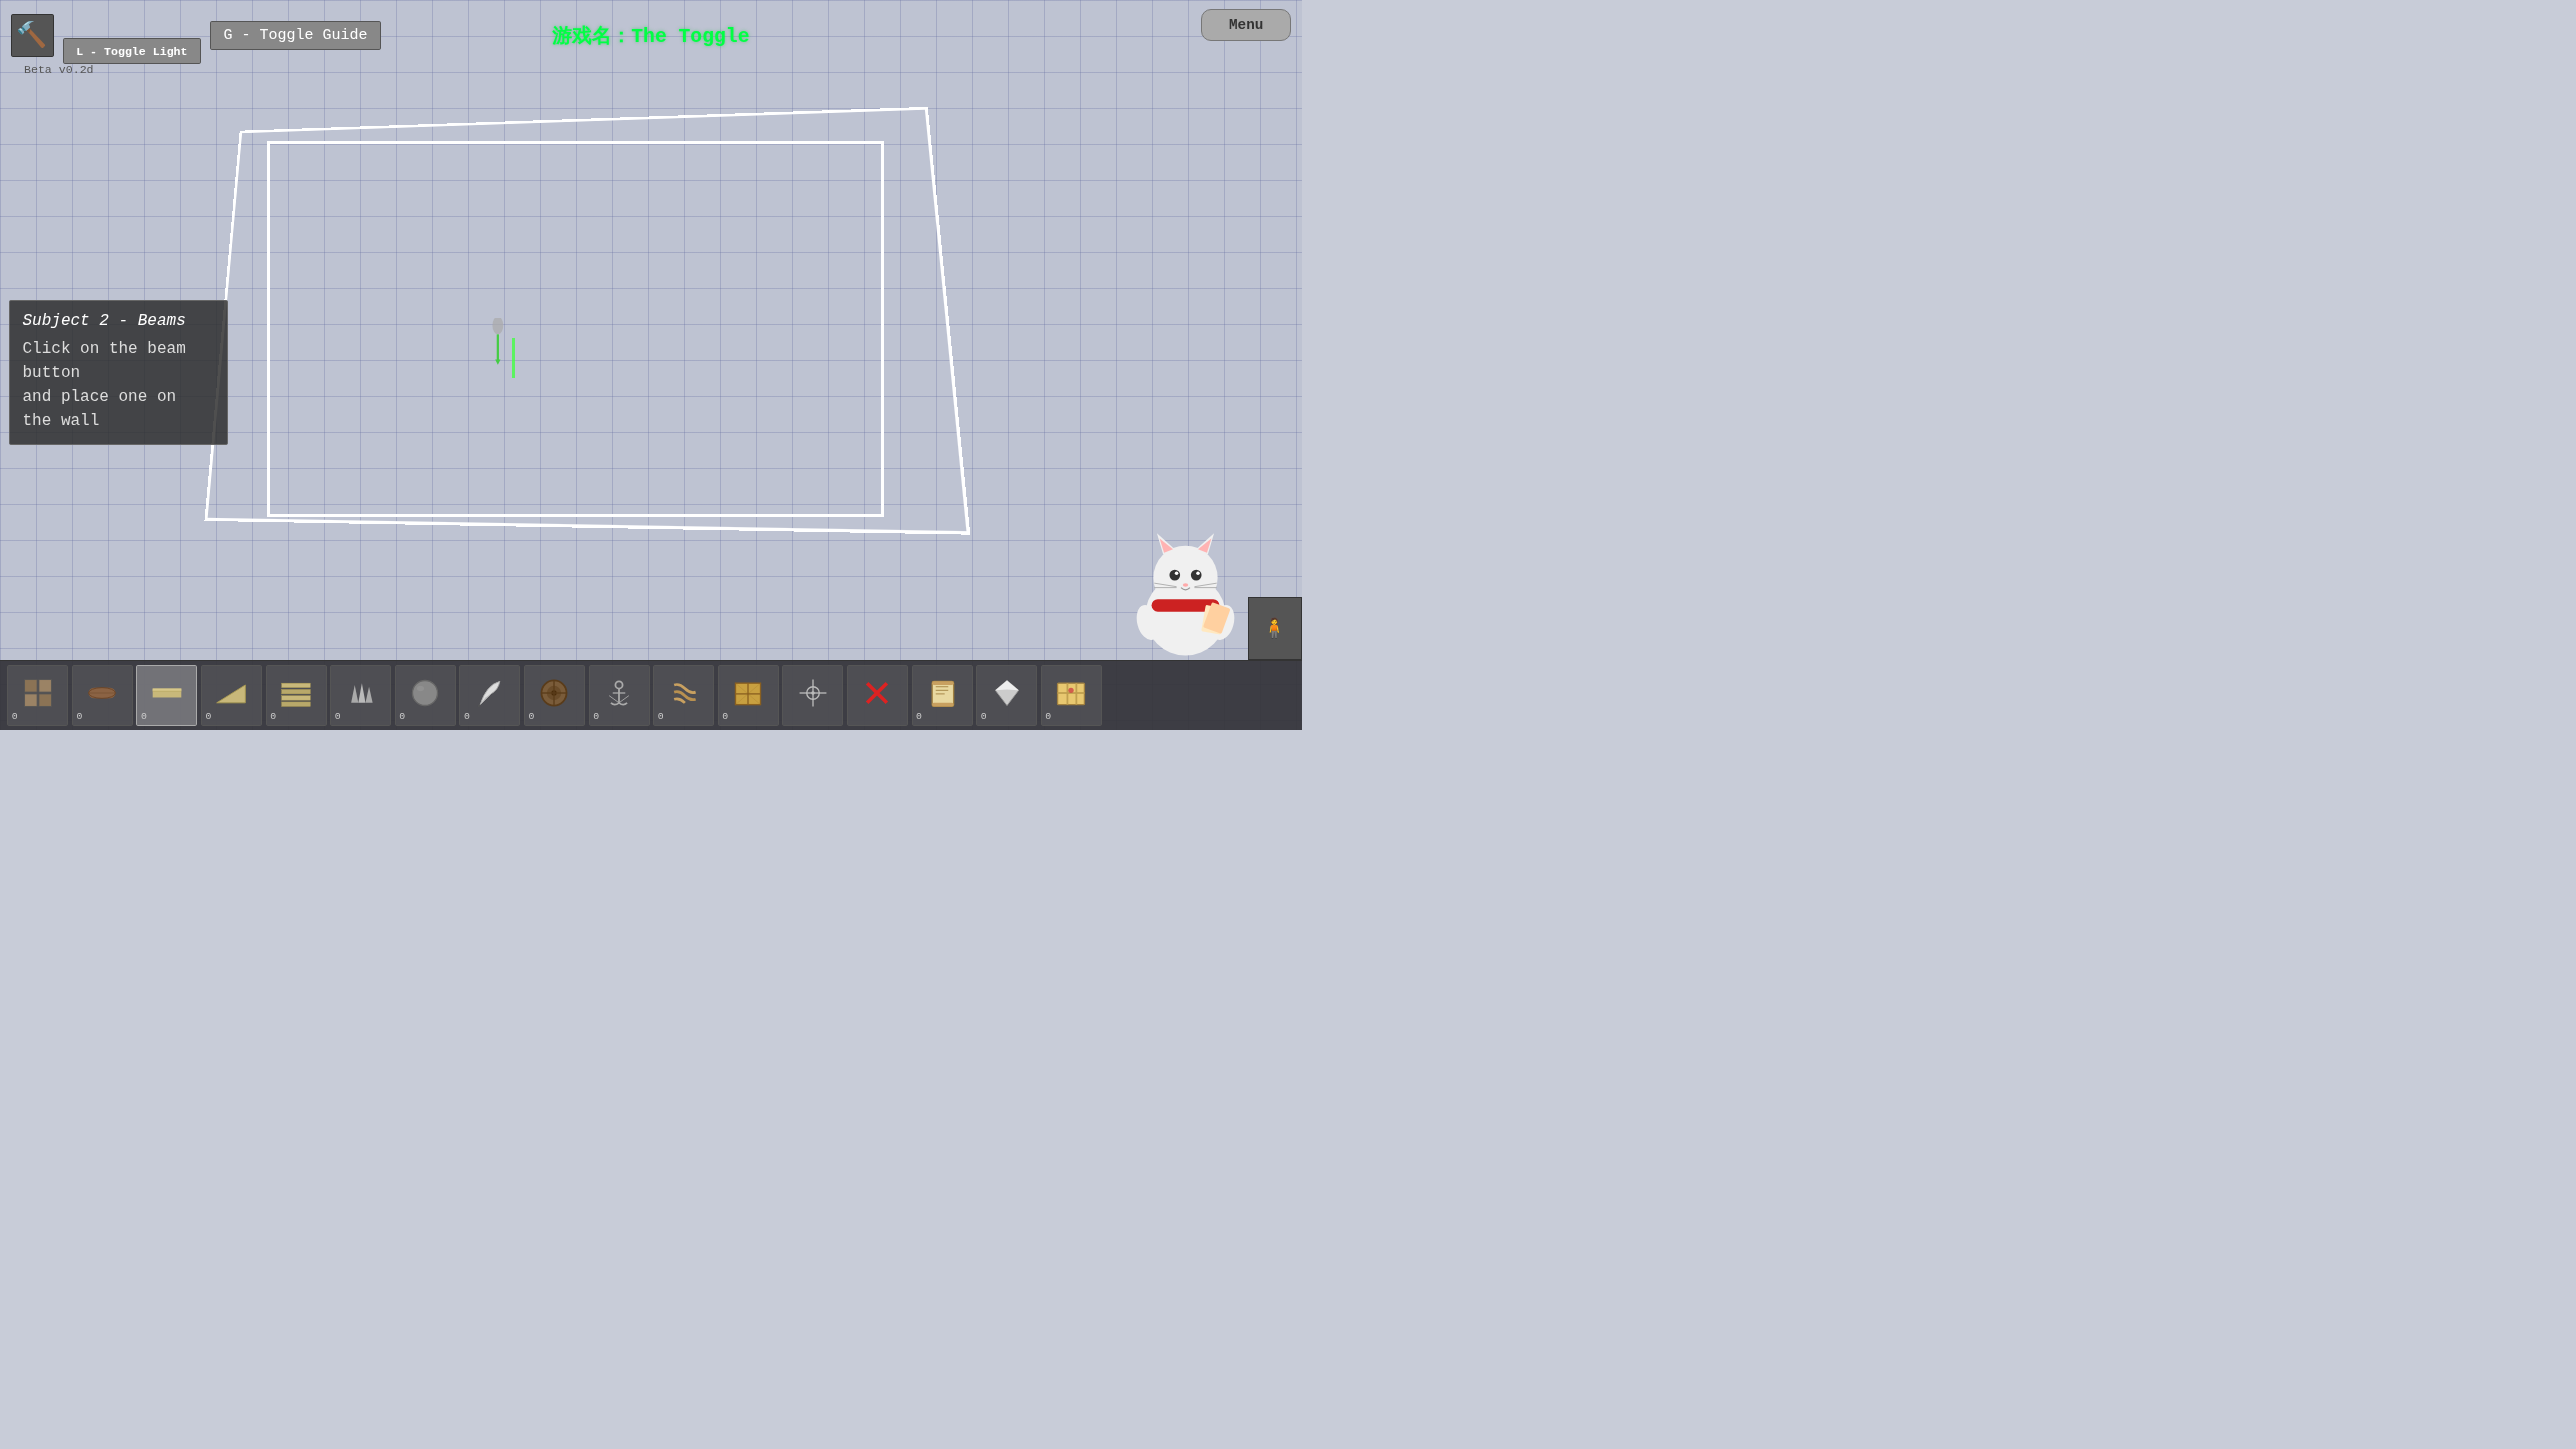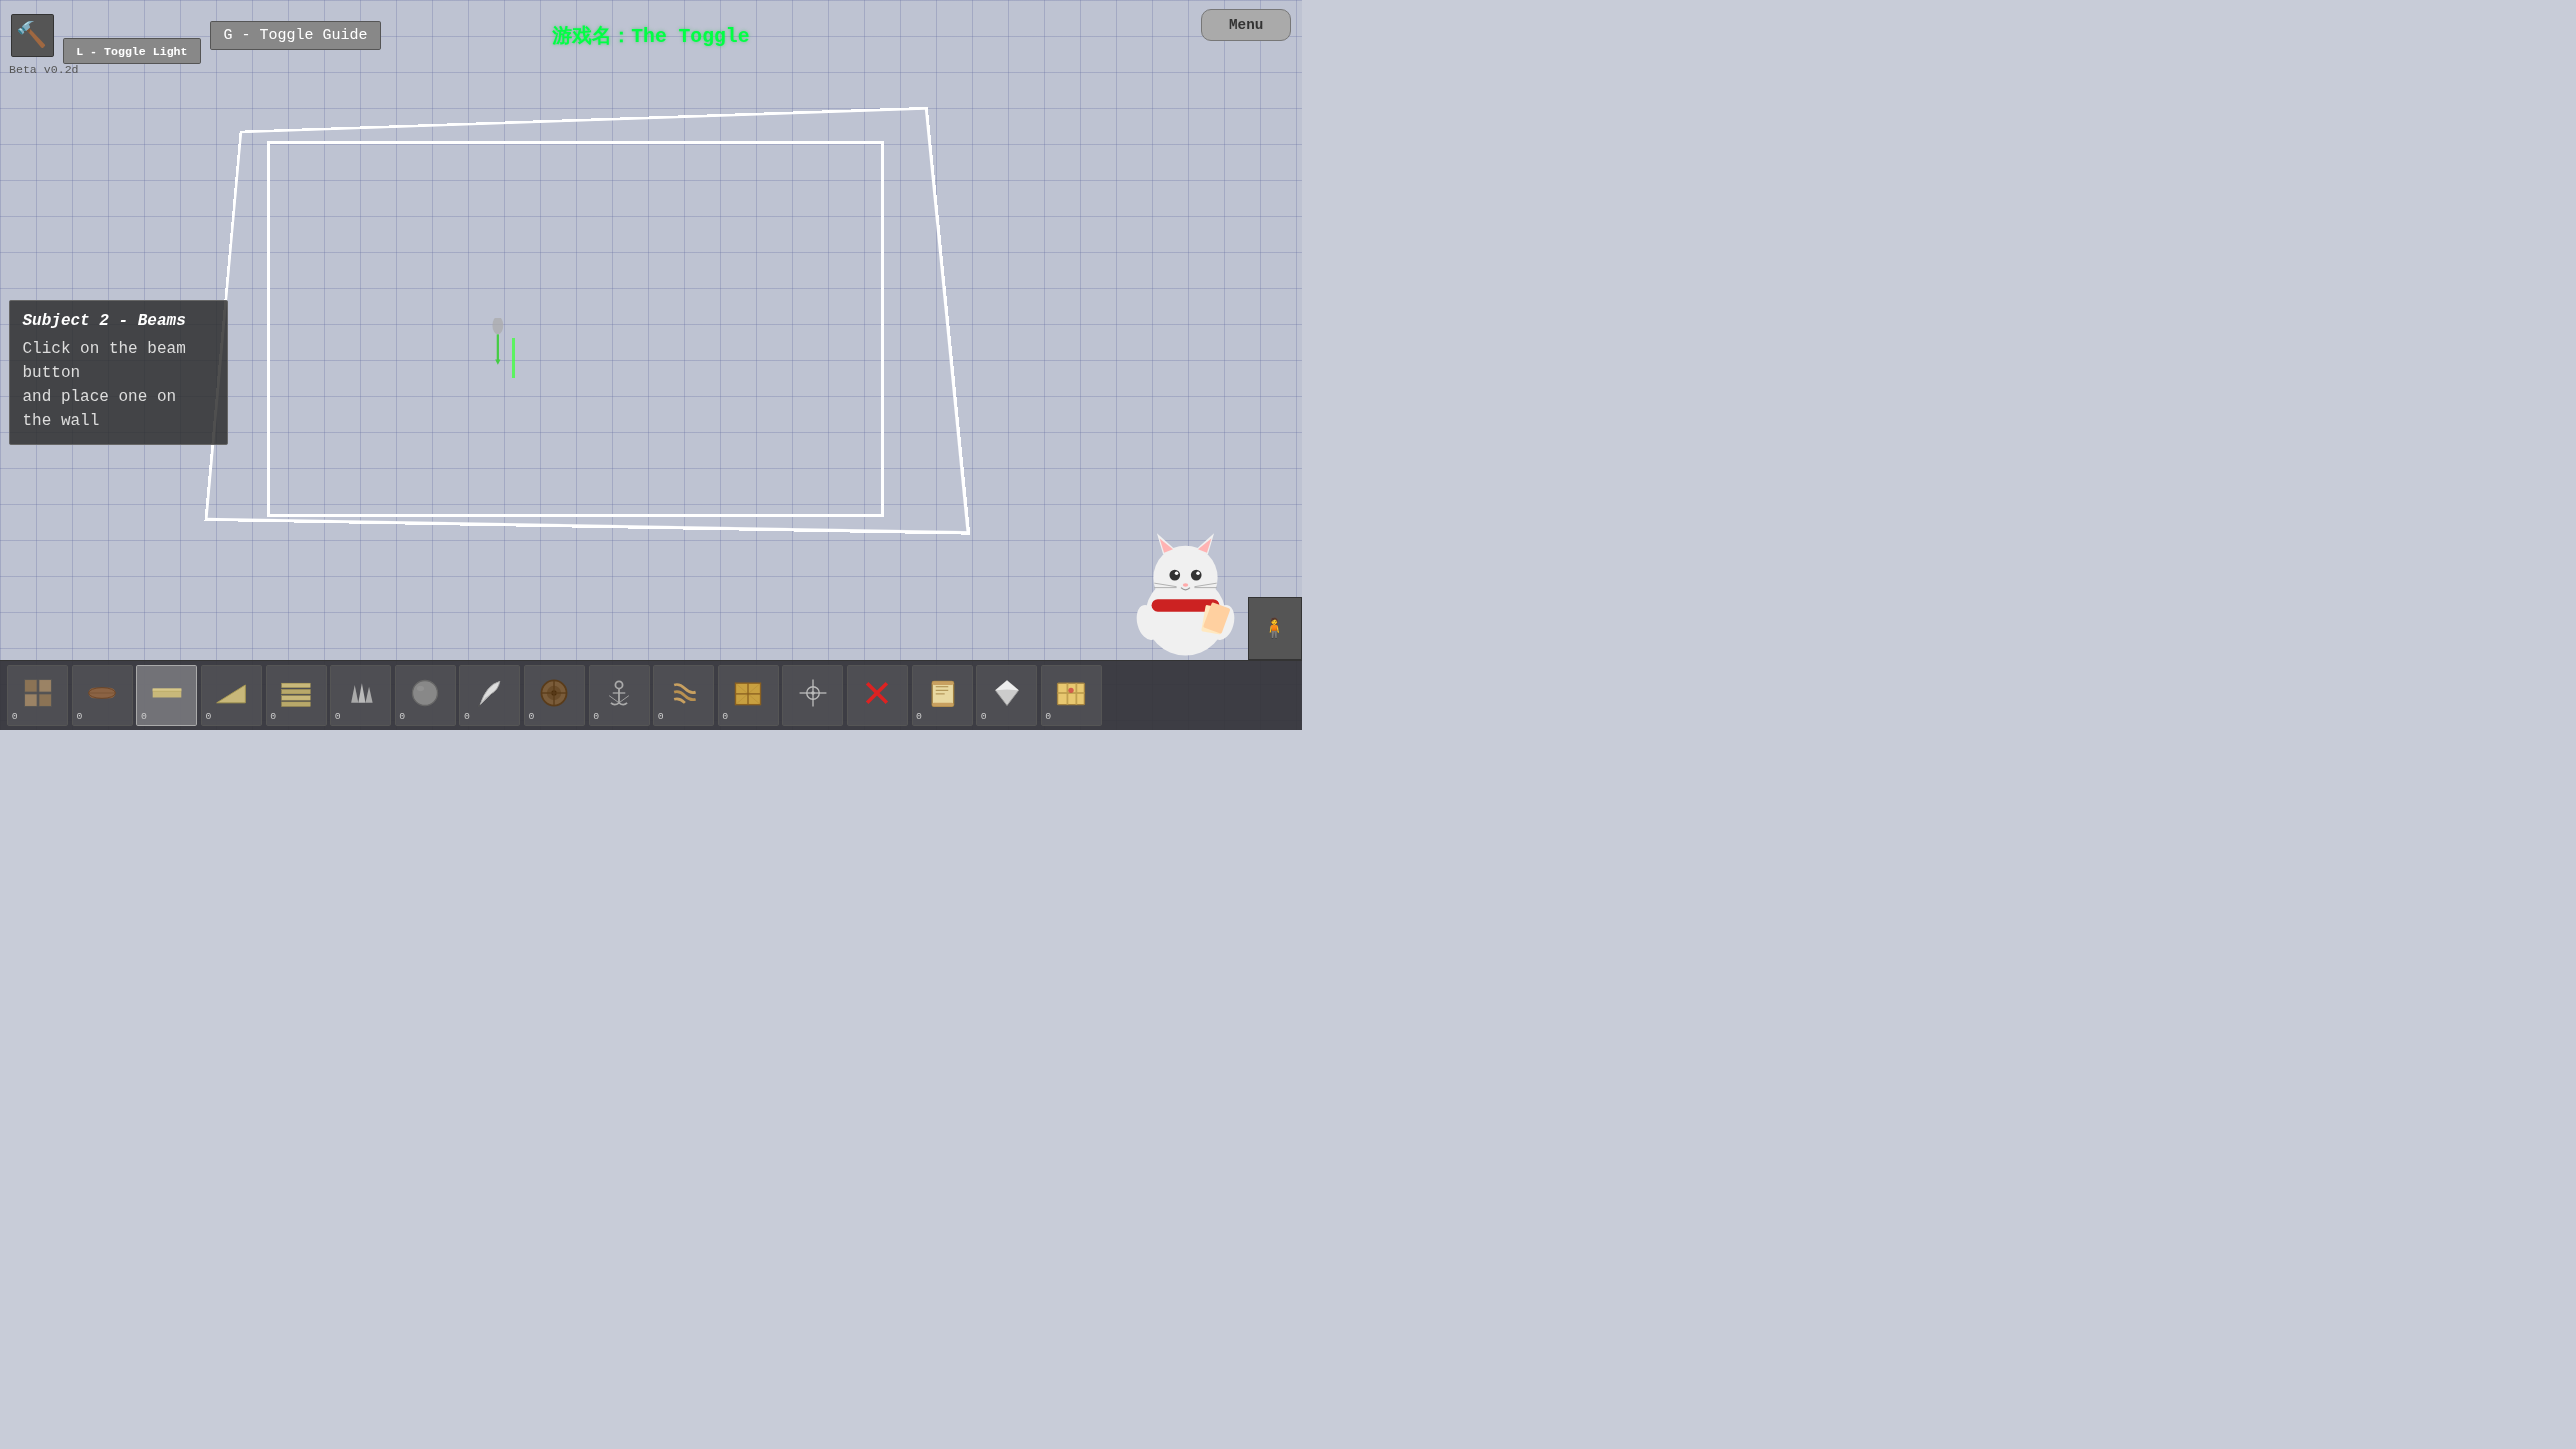--- a/index.html
+++ b/index.html
@@ -95,21 +95,21 @@
       font-size: 14.3px;
       font-family: 'Courier New', monospace;
       font-weight: bold;
       cursor: pointer;
       border-radius: 10px;
     }
 
     #version-text {
       position: absolute;
       top: 63px;
-      left: 9px;
+      left: 24px;
       font-size: 11.6px;
       color: #555;
       font-family: 'Courier New', monospace;
     }
 
     
     #room-outline {
       position: absolute;
       top: 107px;
       left: 206px;
@@ -138,21 +138,21 @@
       left: 9px;
       width: 219px;
       background: rgba(40, 40, 40, 0.82);
       border: 0.9px solid #666;
       padding: 10.7px 12.5px;
       border-radius: 1.8px;
     }
 
     #tutorial-title {
       font-size: 16px;
-      font-weight: bold;
+      font-weight: normal;
       color: white;
       font-family: 'Courier New', monospace;
       font-style: italic;
       margin-bottom: 7.2px;
     }
 
     #tutorial-text {
       font-size: 16px;
       color: #ddd;
       font-family: 'Courier New', monospace;

